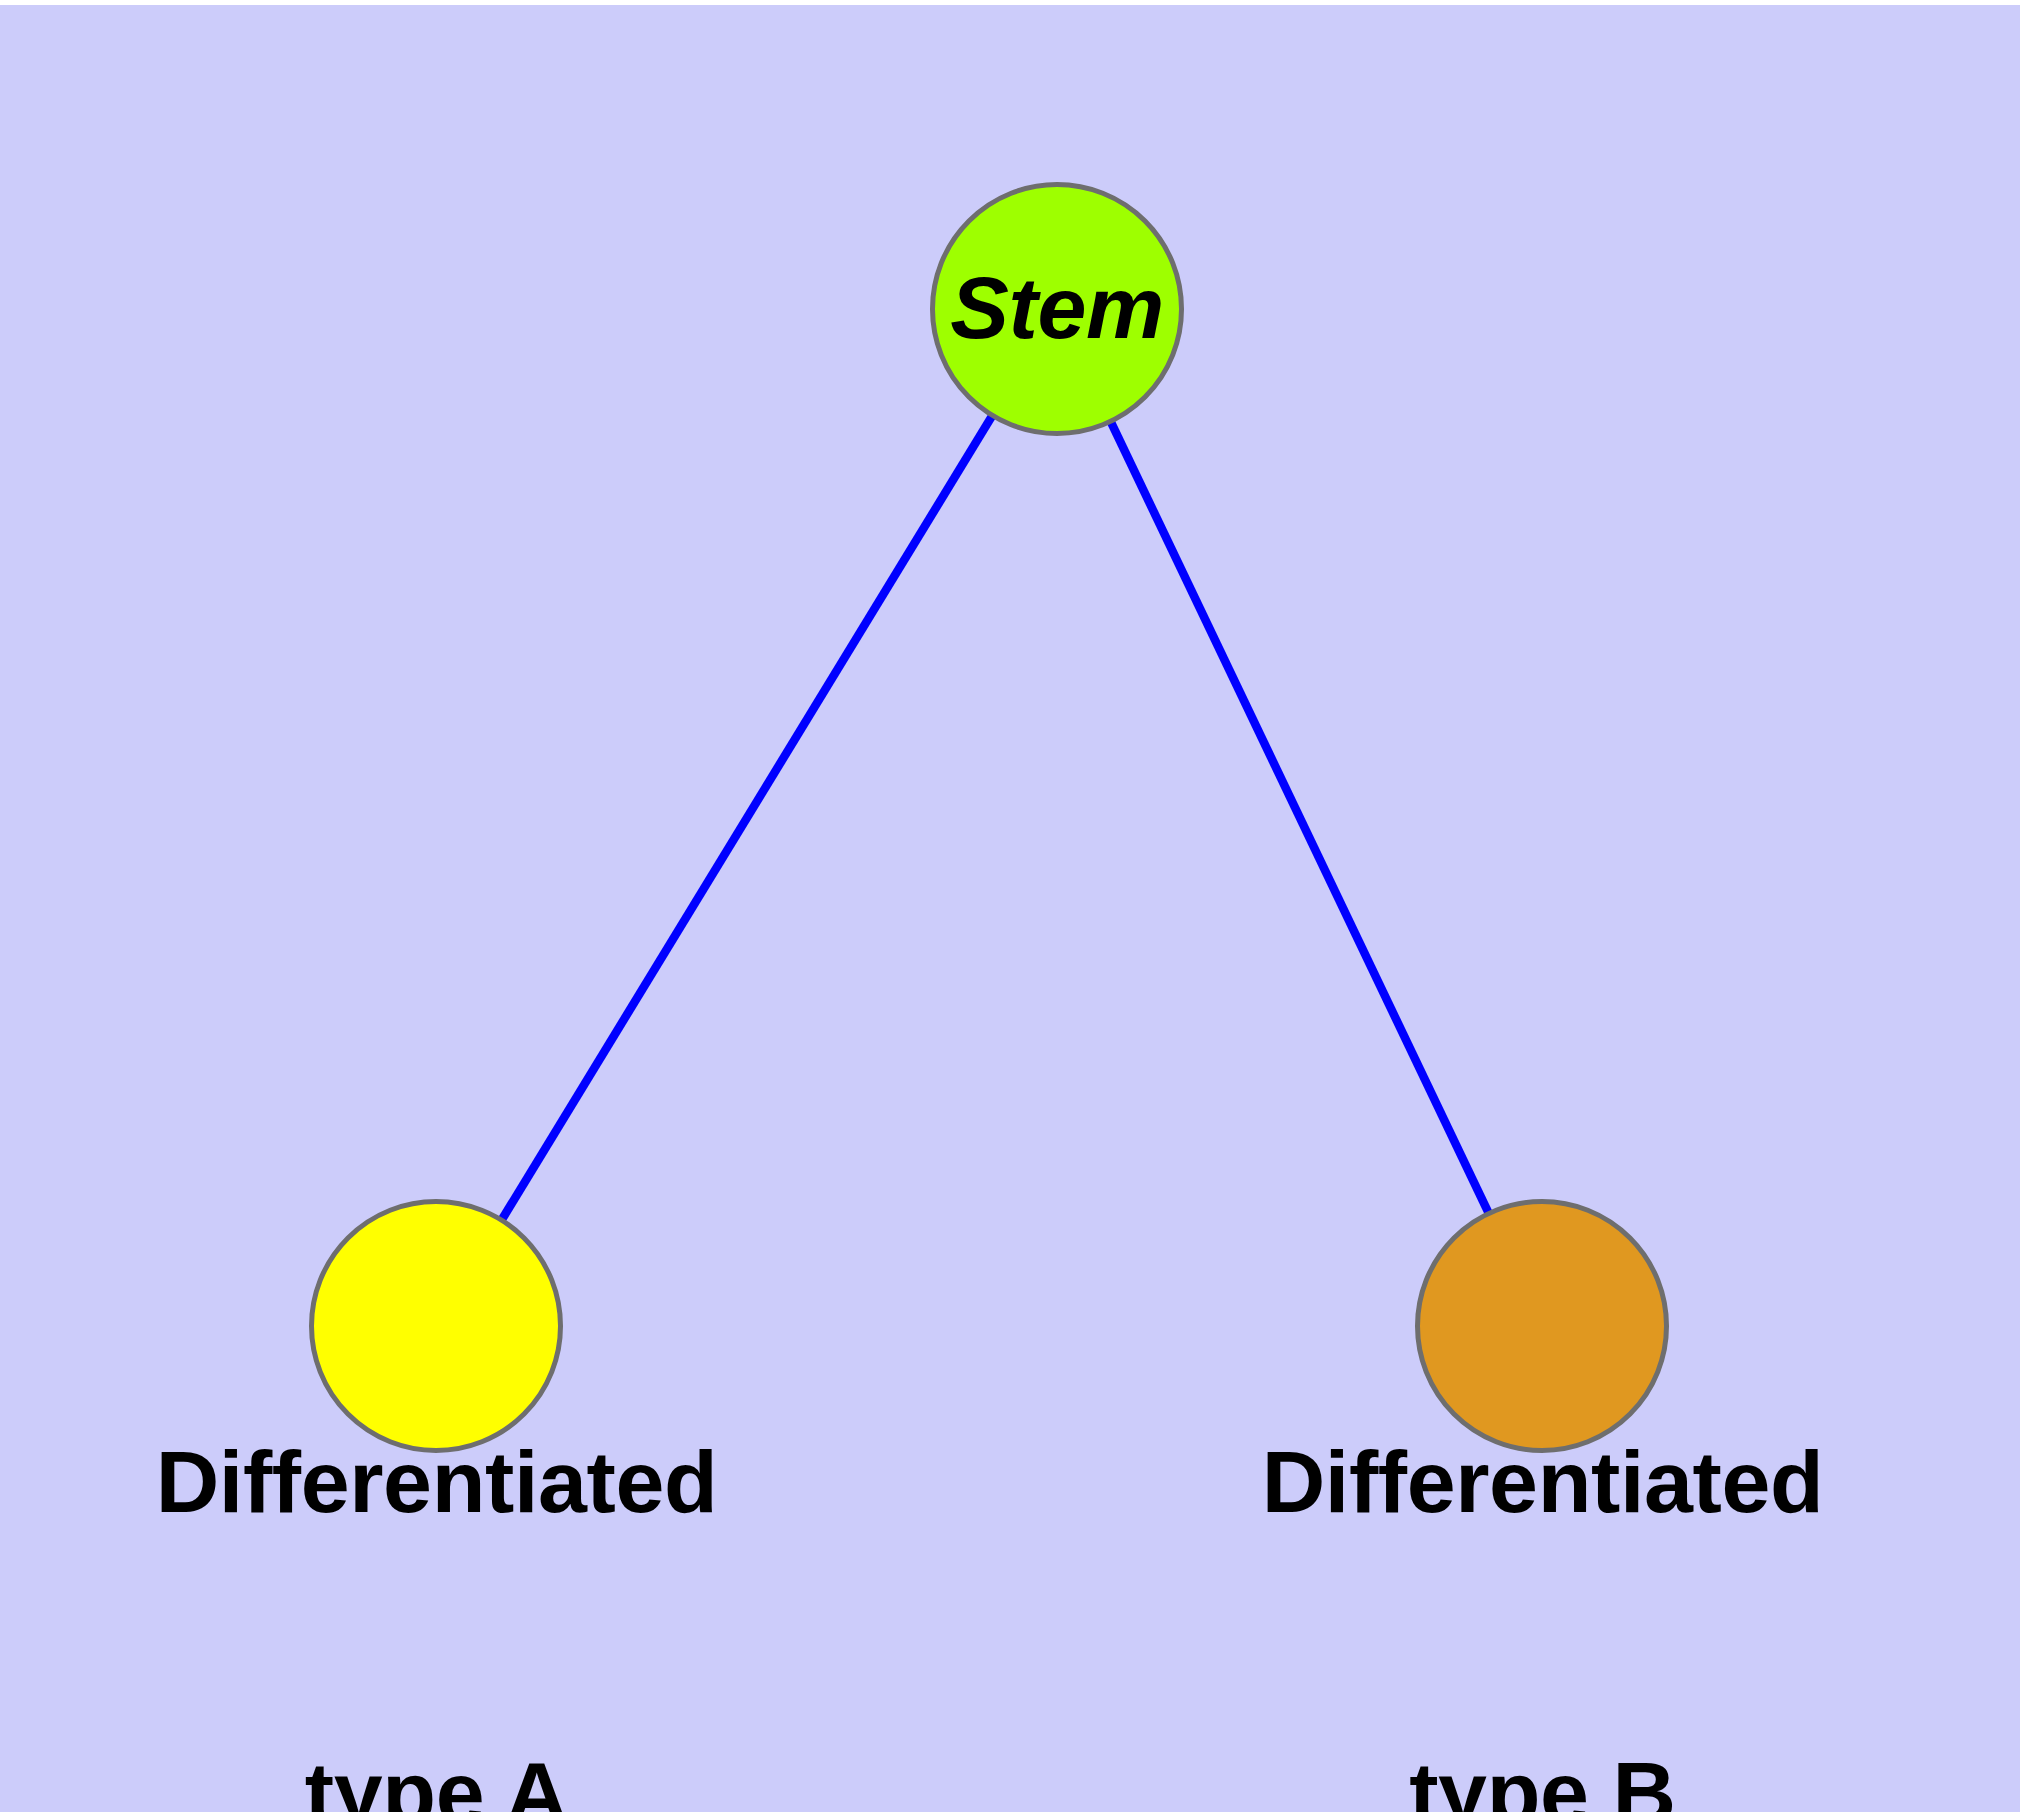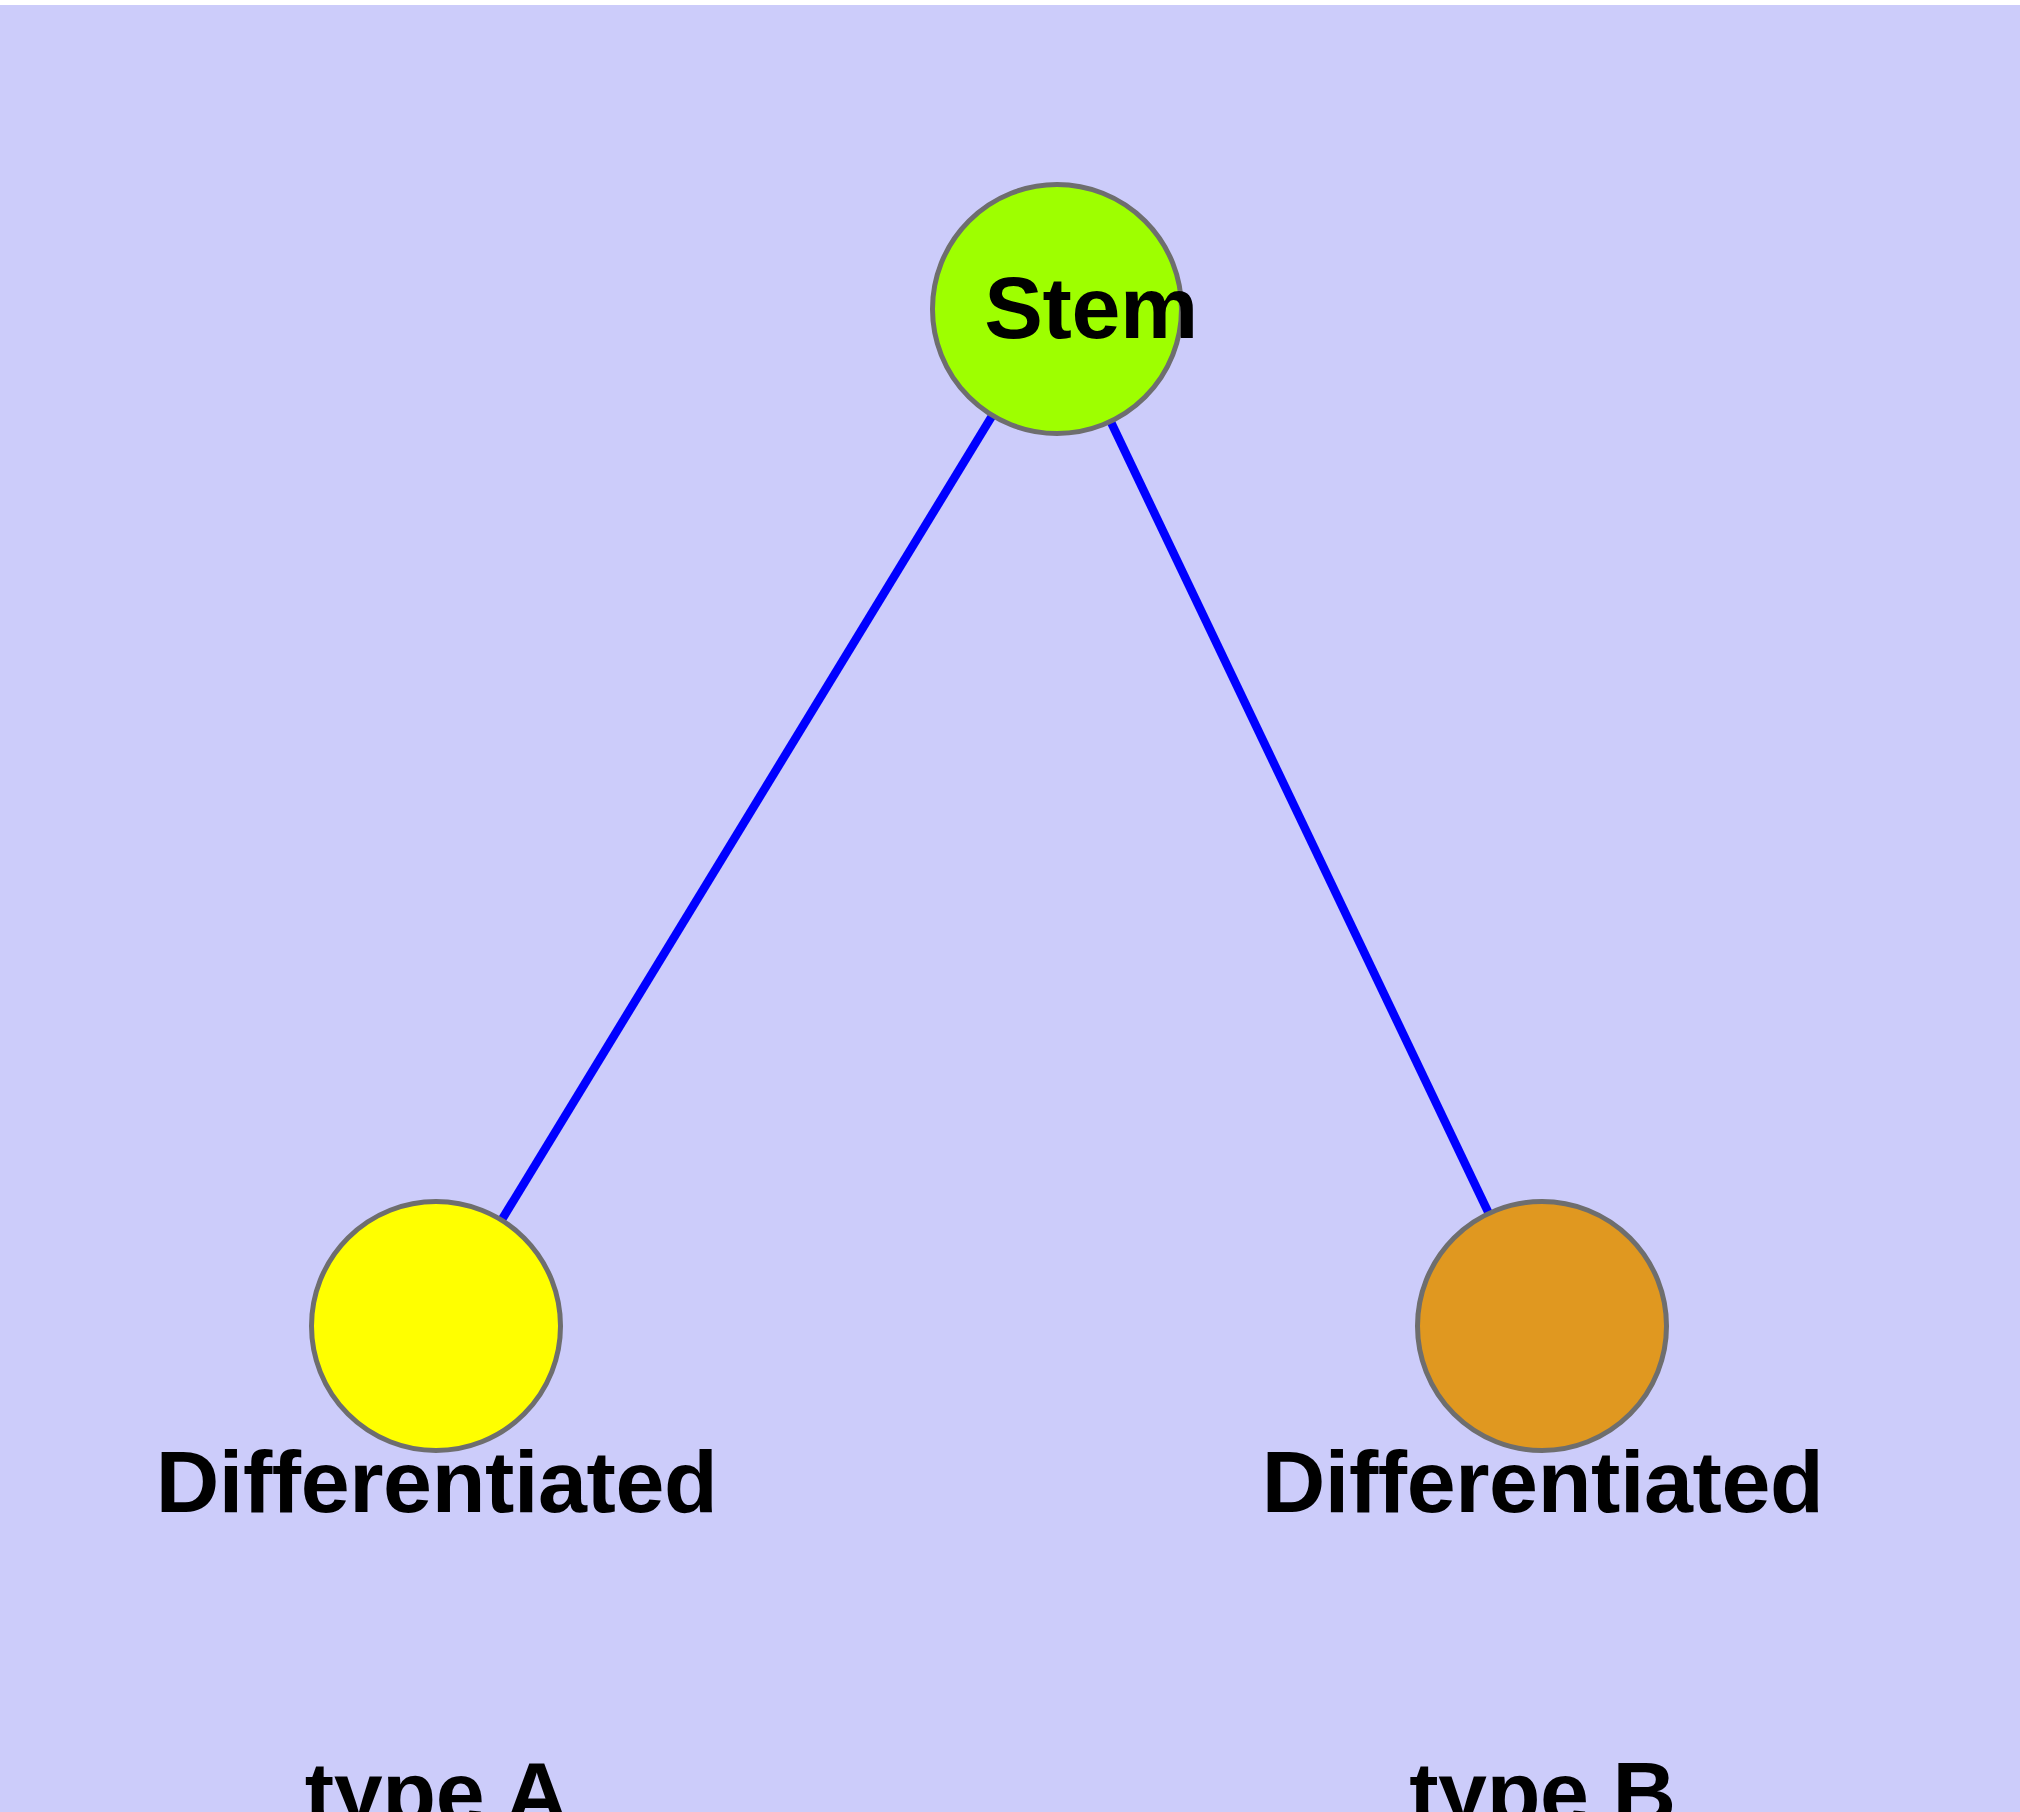--- a/index.html
+++ b/index.html
@@ -84,21 +84,21 @@
 <div id="graph-canvas">
 
   <div id="graph-plot-area"></div>
 
   <svg id="edge-layer" width="2021" height="1812" viewBox="0 0 2384 2138" xmlns="http://www.w3.org/2000/svg">
     <line class="edge-line" x1="1247" y1="365" x2="515" y2="1565" stroke="#0000ff" stroke-width="10" stroke-linecap="butt"></line>
     <line class="edge-line" x1="1247" y1="365" x2="1820" y2="1565" stroke="#0000ff" stroke-width="10" stroke-linecap="butt"></line>
   </svg>
 
   <div class="node" id="node-stem" style="left:930px; top:182px; width:254px; height:254px; background:#9eff00;"></div>
-  <div class="node-label" id="label-stem" style="left:752px; top:256px; width:678px;">Stem</div>
+  <div class="node-label" id="label-stem" style="left:718px; top:256px; width:678px;font-style:italic;">Stem</div>
 
   <div class="node" id="node-diff-a" style="left:309px; top:1199px; width:254px; height:254px; background:#ffff00;"></div>
   <div class="node-label" id="label-diff-a" style="left:-72px; top:1222px; width:1017px;">
     <div>Differentiated</div>
     <div>type A</div>
   </div>
 
   <div class="node" id="node-diff-b" style="left:1415px; top:1199px; width:254px; height:254px; background:#e09820;"></div>
   <div class="node-label" id="label-diff-b" style="left:1034px; top:1222px; width:1017px;">
     <div>Differentiated</div>

